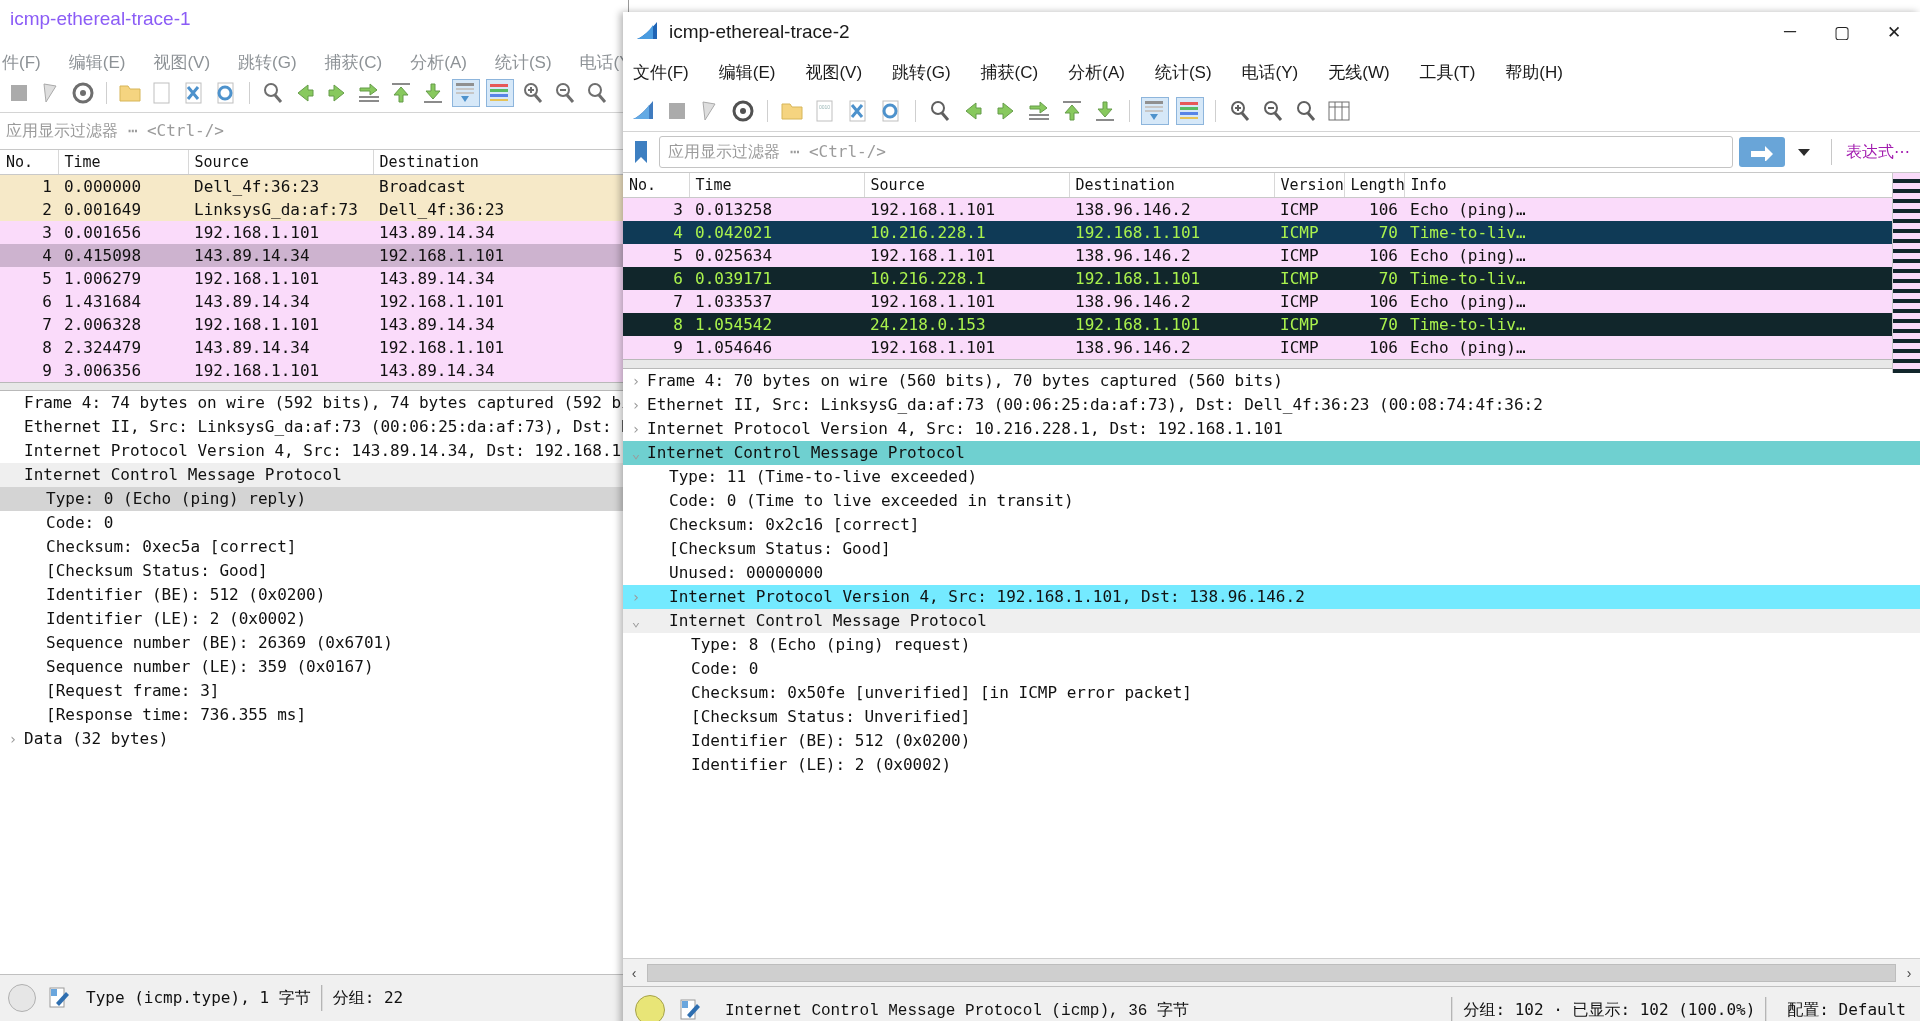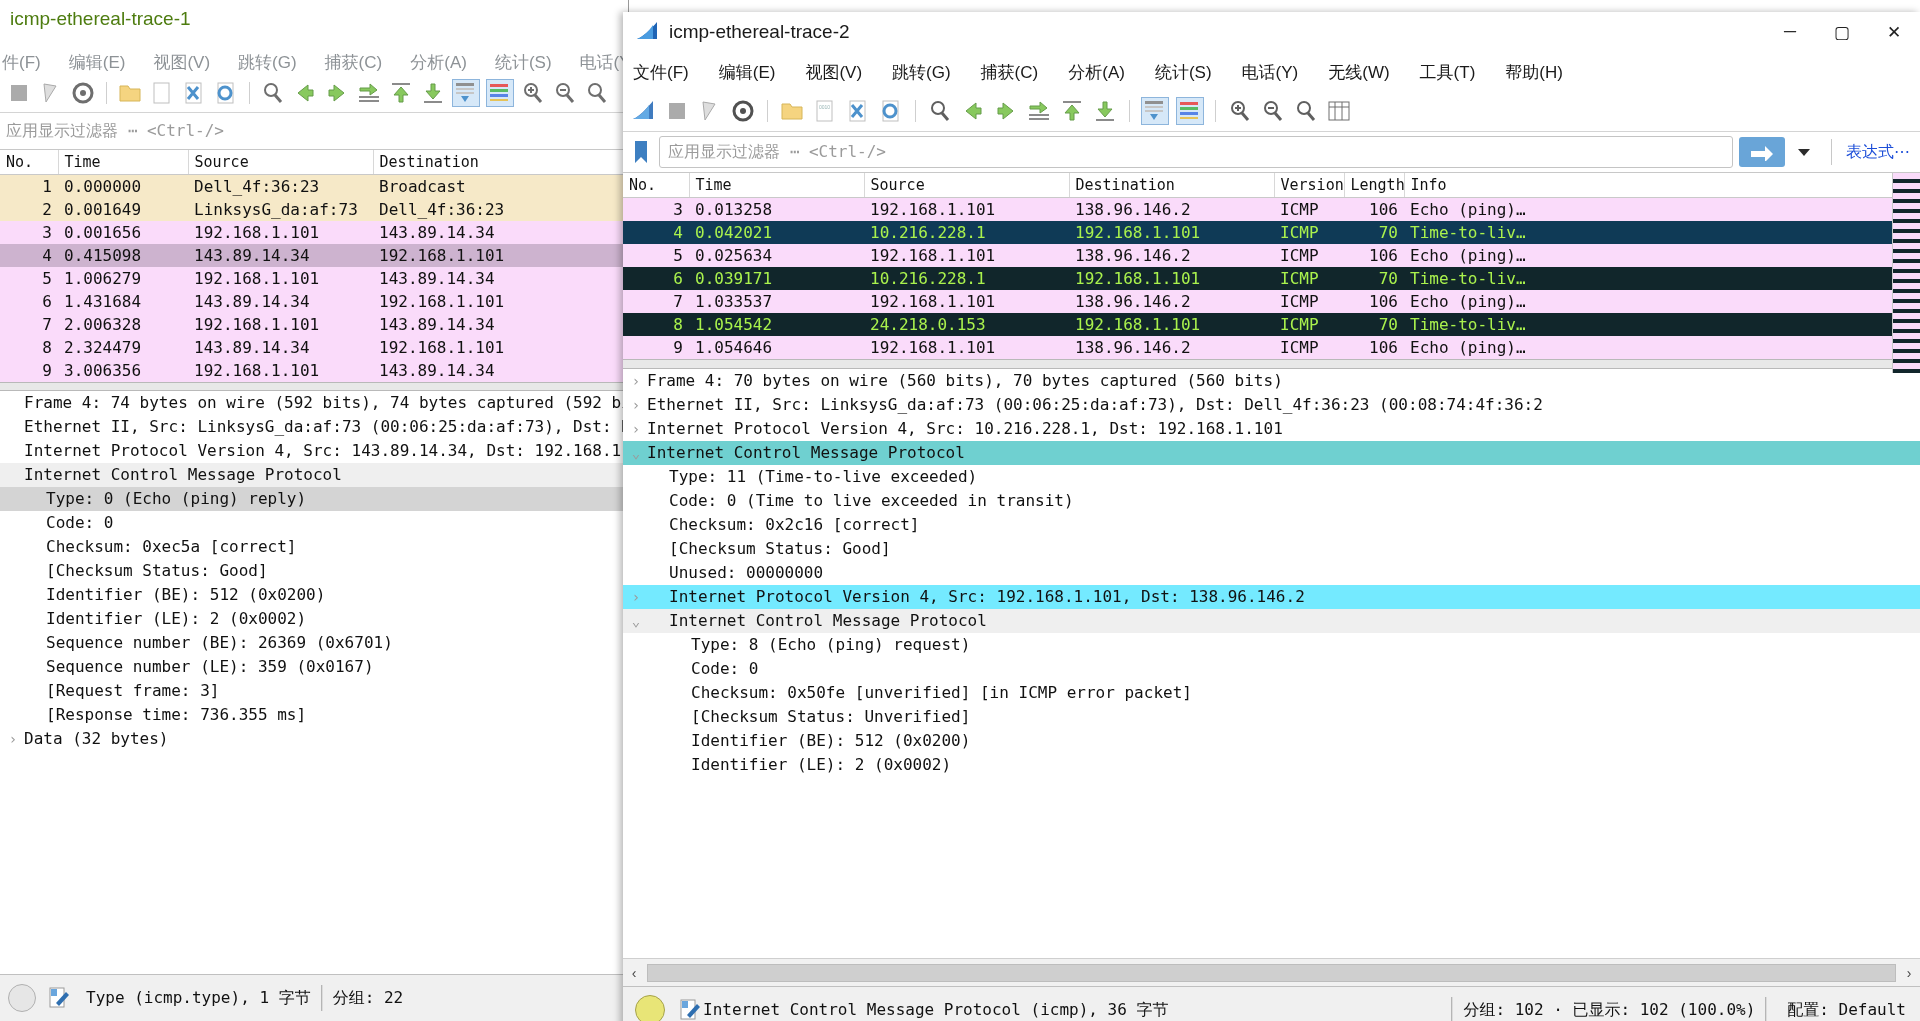--- a/index.html
+++ b/index.html
@@ -4,21 +4,21 @@
 <style>
   html,body{margin:0;padding:0;background:#fff;}
   body{width:1920px;height:1021px;position:relative;overflow:hidden;
        font-family:"Liberation Sans", sans-serif;font-size:15px;color:#111;}
   .mono{font-family:"DejaVu Sans Mono","Liberation Mono",monospace;}
 
   
   #win1{position:absolute;left:0;top:0;width:628px;height:1021px;background:#fff;
         overflow:hidden;border-right:1px solid #9a9a9a;}
   #win1 .titlebar{height:38px;background:#fff;display:flex;align-items:center;
-        padding-left:10px;color:#4d7c0f;font-size:19px;}
+        padding-left:10px;color:#8b5cf6;font-size:19px;}
   #win1 .menubar{height:36px;background:#fff;display:flex;align-items:flex-end;
         color:#8d9296;font-size:17px;gap:28px;padding-left:2px;overflow:hidden;white-space:nowrap;}
   #win1 .toolbar{height:38px;background:#fff;border-bottom:1px solid #d4d4d4;
         display:flex;align-items:center;gap:6px;padding:0 6px;overflow:hidden;}
   #win1 .filterbar{height:36px;background:#fff;border-bottom:1px solid #c8c8c8;
         display:flex;align-items:center;padding-left:6px;color:#9b9b9b;font-size:16px;}
 
   .tb-ico{width:26px;height:26px;flex:0 0 26px;position:relative;opacity:.85;}
   .tb-sep{width:1px;height:22px;background:#cfcfcf;margin:0 4px;flex:0 0 1px;}
 
@@ -462,21 +462,21 @@
       <svg width="26" height="18">
           <path d="M2 8 h14 v-5 l8 8 l-8 8 v-5 h-14 Z" fill="#fff"></path>
         </svg>
     </span>
     <span class="filterdrop">
       <svg width="16" height="12">
           <path d="M2 3 L8 10 L14 3 Z" fill="#2b2b2b"></path>
         </svg>
     </span>
     <span style="width:1px;height:26px;background:#c8c8c8;margin:0 8px;"></span>
-    <span style="font-size:16px;color:#1d4ed8;padding-right:10px;">表达式⋯</span>
+    <span style="font-size:16px;color:#a21caf;padding-right:10px;">表达式⋯</span>
   </div>
 
   <div style="position:relative;">
     <table class="plist">
       <colgroup>
           <col style="width:66px">
           <col style="width:175px">
           <col style="width:205px">
           <col style="width:205px">
           <col style="width:70px">
@@ -644,19 +644,19 @@
 
   <div class="status" style="left:0;width:1297px;">
     <span style="width:28px;height:28px;margin-left:12px;border-radius:50%;background:#e8e577;border:1px solid #a5a24a;"></span>
     <span style="width:26px;height:26px;margin-left:12px;">
       <svg width="26" height="26">
           <rect x="4" y="3" width="14" height="19" fill="#fff" stroke="#9a9a9a"></rect>
           <rect x="5" y="4" width="6" height="7" fill="#6aa6dd"></rect>
           <path d="M10 18 L20 7 L23 10 L13 21 Z" fill="#2f6fb0"></path>
         </svg>
     </span>
-    <span style="margin-left:0;">Internet Control Message Protocol (icmp), 36 字节</span>
+    <span style="margin-left:22px;font-family:Liberation Mono, monospace;">Internet Control Message Protocol (icmp), 36 字节</span>
     <span class="sep2" style="margin-left:auto;"></span>
     <span>分组: 102 · 已显示: 102 (100.0%)</span>
     <span class="sep2"></span>
     <span style="padding-right:14px;margin-left:10px;">配置: Default</span>
   </div>
 </div>
 
 </body></html>

